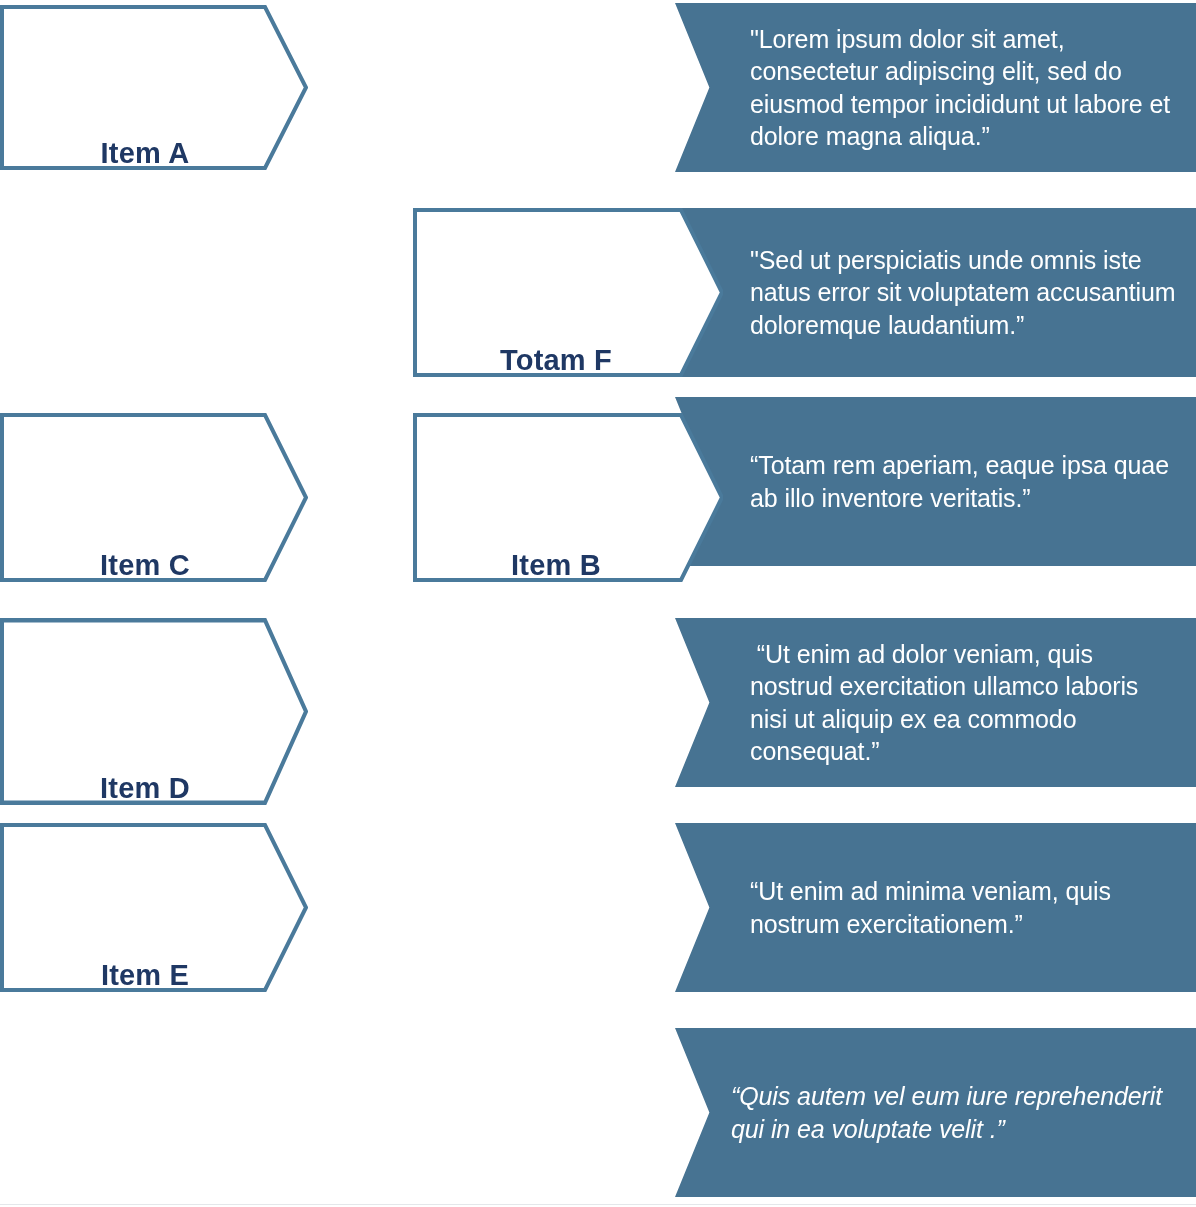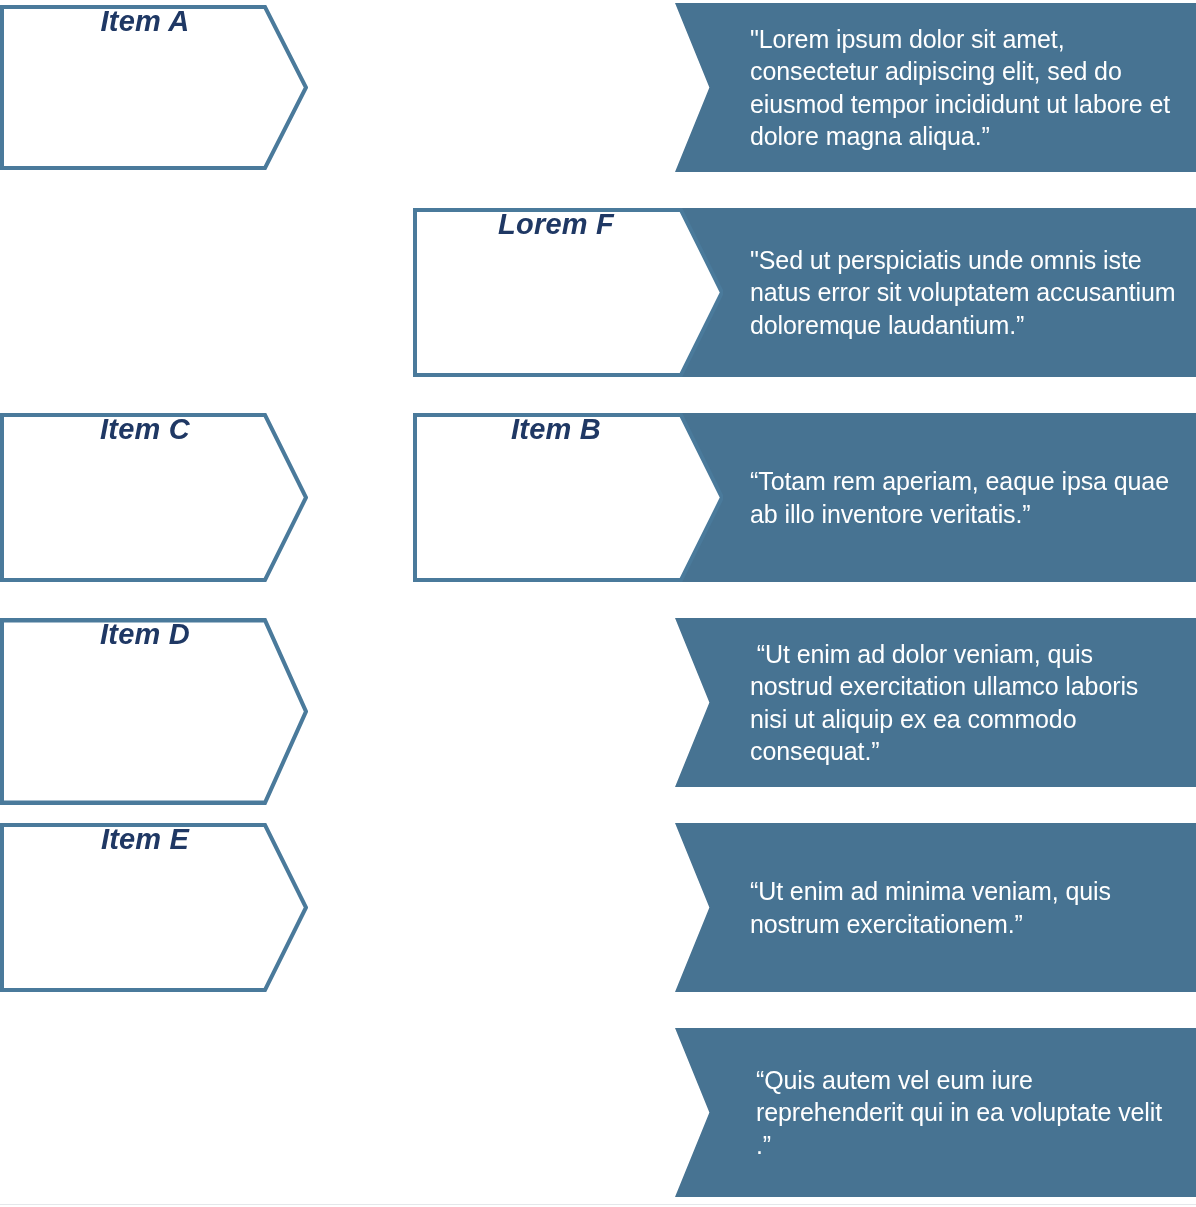--- a/index.html
+++ b/index.html
@@ -37,23 +37,22 @@
     font-weight: 400;
     letter-spacing: -0.1px;
     white-space: pre-wrap;
   }
 
   
   .chevron {
     position: absolute;
     box-sizing: border-box;
     display: flex;
-    align-items: flex-start;
+    align-items: flex-end;
     justify-content: center;
-    font-style: italic;
   }
   .chevron svg {
     position: absolute;
     inset: 0;
     width: 100%;
     height: 100%;
     display: block;
   }
   .chevron-label {
     position: relative;
@@ -95,24 +94,24 @@
   </div>
 
   <div class="banner" style="left:675px; top:208px; width:521px; height:169px;">
     <div class="banner-text" style="margin-left:75px; margin-right:18px;">"Sed ut perspiciatis unde omnis iste natus error sit voluptatem accusantium doloremque laudantium.”</div>
   </div>
 
   <div class="chevron solid" style="left:413px; top:208px; width:310px; height:169px;">
     <svg viewBox="0 0 310 169" preserveAspectRatio="none">
       <polygon points="2,2 268,2 309,84.5 268,167 2,167" fill="#FFFFFF" stroke="#4A7A9B" stroke-width="4" stroke-linejoin="miter"></polygon>
     </svg>
-    <span class="chevron-label">Lorem F</span>
+    <span class="chevron-label">Totam F</span>
   </div>
 
-  <div class="banner" style="left:675px; top:413px; width:521px; height:169px;">
+  <div class="banner" style="left:675px; top:397px; width:521px; height:169px;">
     <div class="banner-text" style="margin-left:75px; margin-right:18px;">“Totam rem aperiam, eaque ipsa quae ab illo inventore veritatis.”</div>
   </div>
 
   <div class="chevron solid" style="left:413px; top:413px; width:310px; height:169px;">
     <svg viewBox="0 0 310 169" preserveAspectRatio="none">
       <polygon points="2,2 268,2 309,84.5 268,167 2,167" fill="#FFFFFF" stroke="#4A7A9B" stroke-width="4" stroke-linejoin="miter"></polygon>
     </svg>
     <span class="chevron-label">Item B</span>
   </div>
 
@@ -139,18 +138,18 @@
   </div>
 
   <div class="chevron" style="left:0px; top:823px; width:308px; height:169px;">
     <svg viewBox="0 0 308 169" preserveAspectRatio="none">
       <polygon points="2,2 265,2 306,84.5 265,167 2,167" fill="#FFFFFF" stroke="#4A7A9B" stroke-width="4" stroke-linejoin="miter"></polygon>
     </svg>
     <span class="chevron-label">Item E</span>
   </div>
 
   <div class="banner" style="left:675px; top:1028px; width:521px; height:169px;">
-    <div class="banner-text" style="margin-left:81px; margin-right:18px;">“Quis autem vel eum iure reprehenderit qui in ea voluptate velit .”</div>
+    <div class="banner-text" style="margin-left:56px; margin-right:18px;font-style:italic;">“Quis autem vel eum iure reprehenderit qui in ea voluptate velit .”</div>
   </div>
 
   <div class="bottom-rule"></div>
 
 </div>
 
 </body></html>

